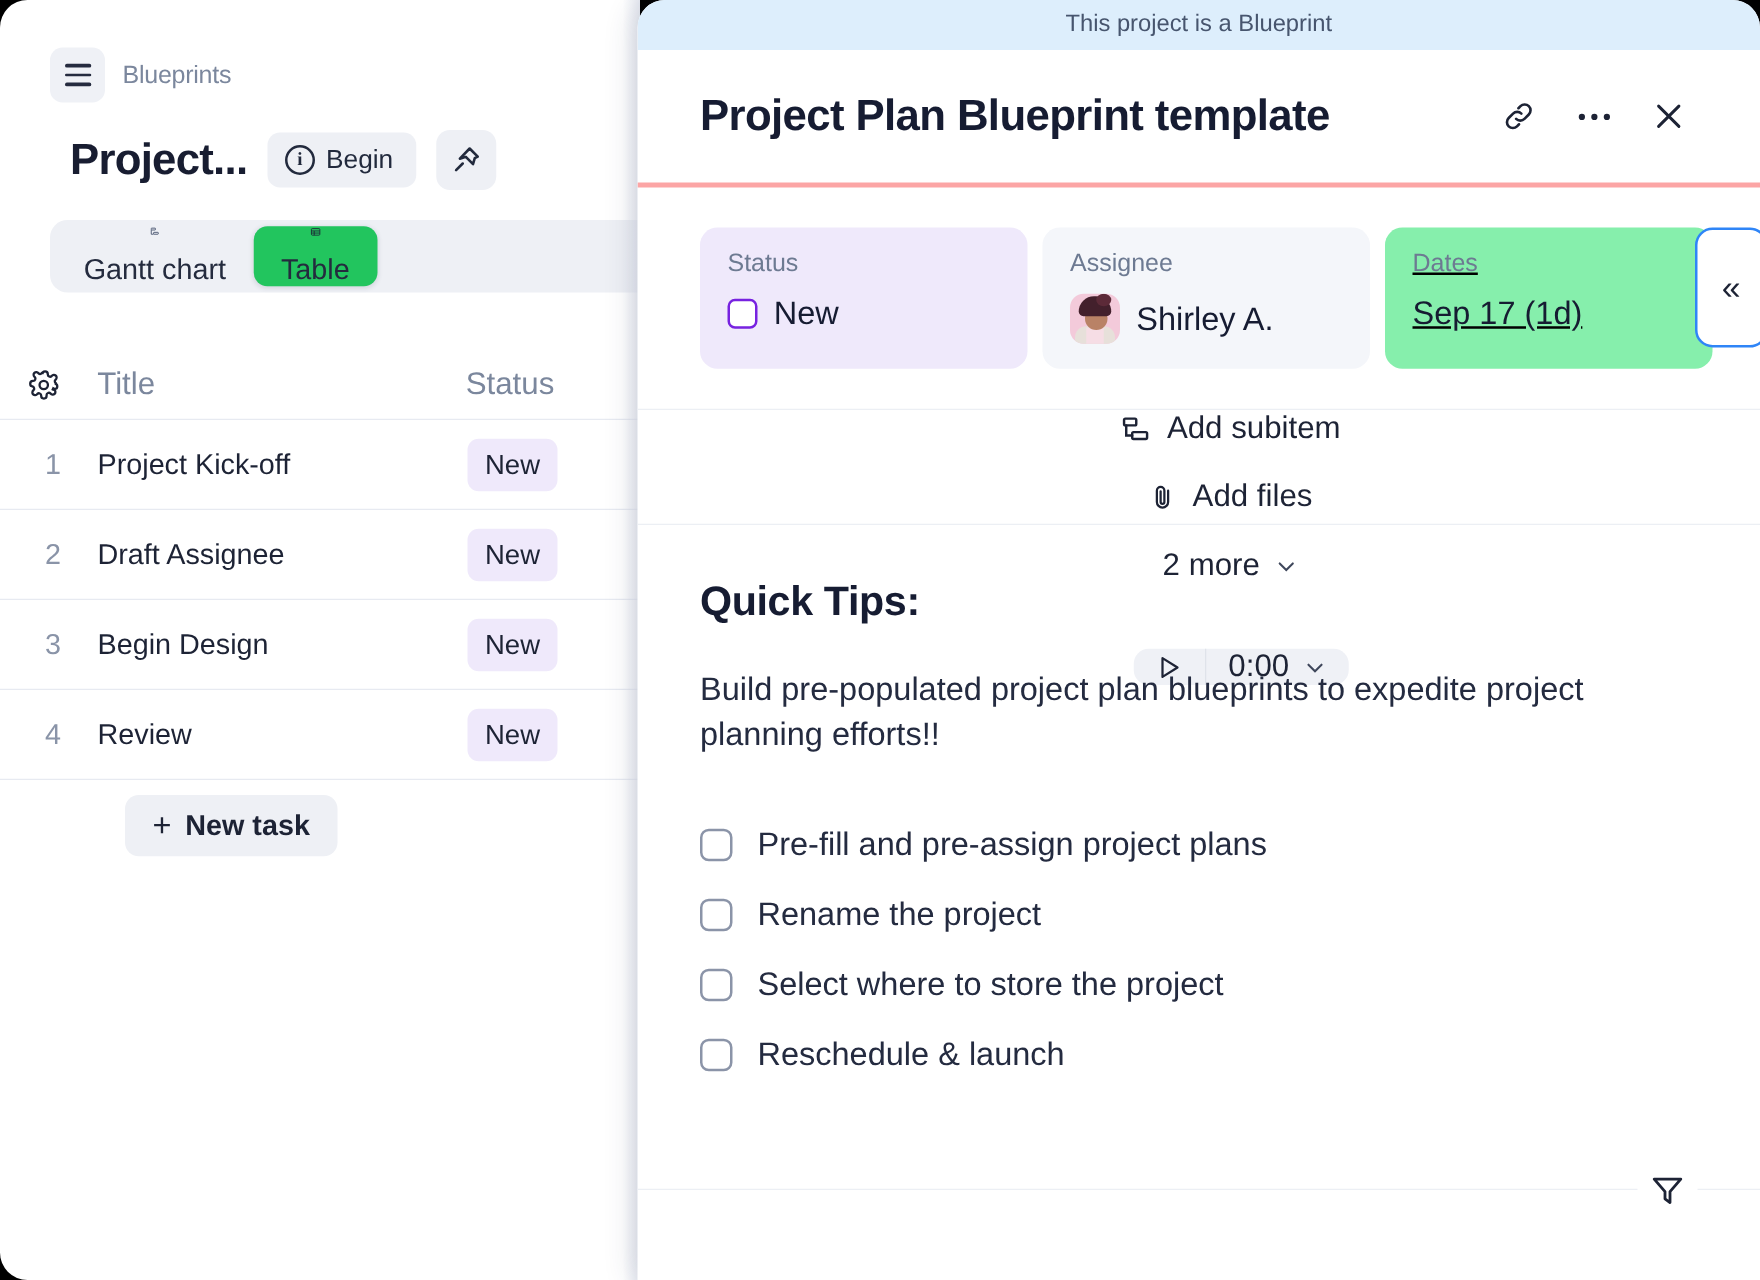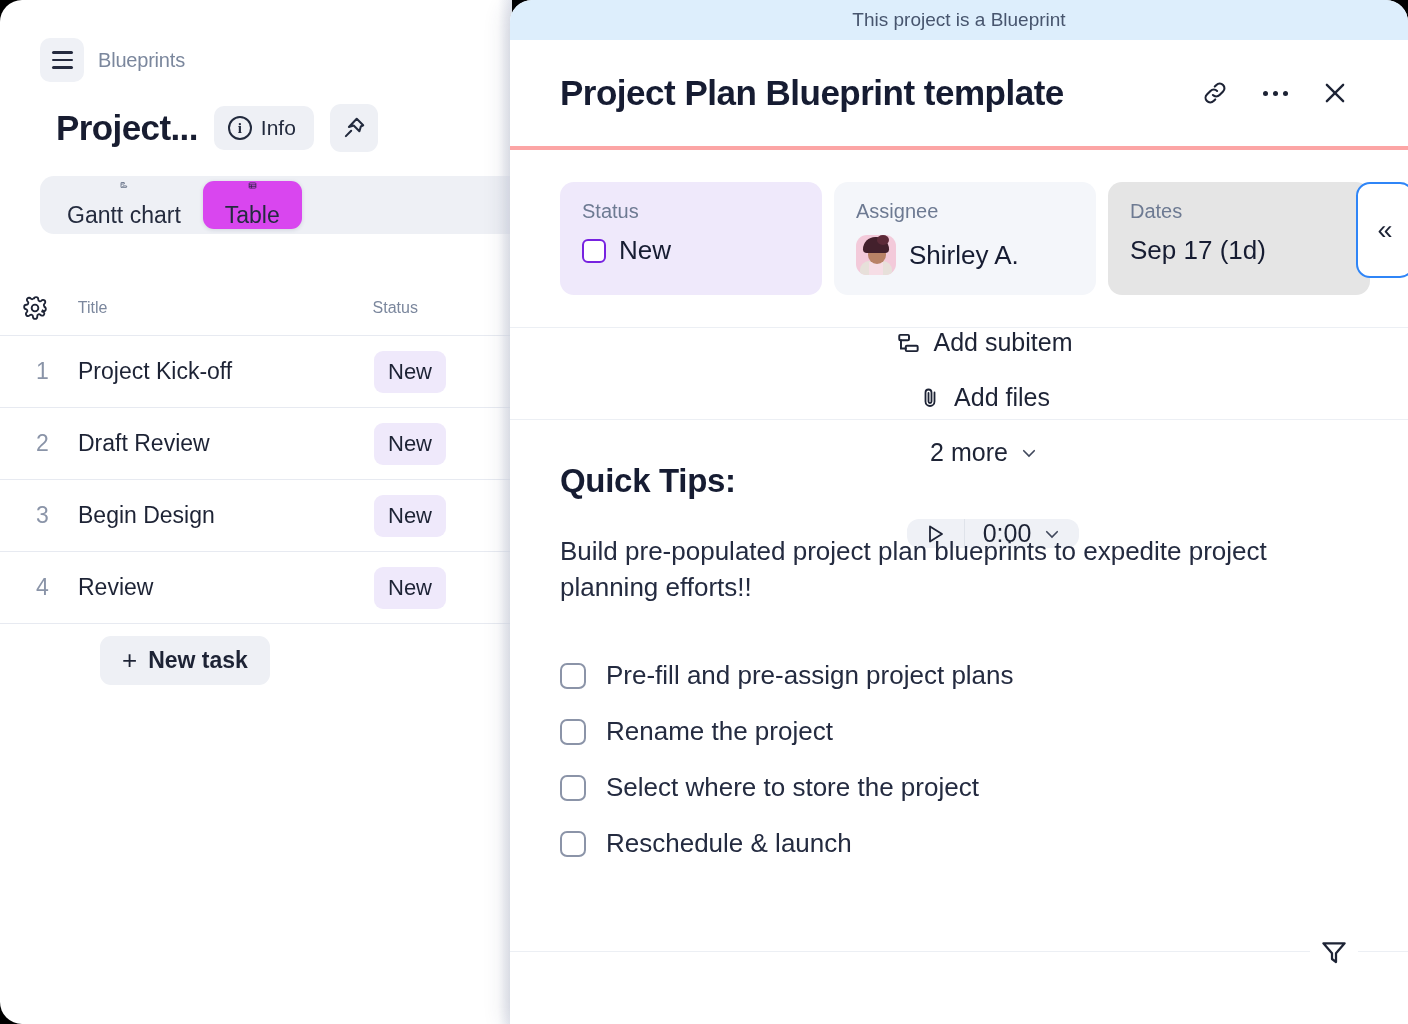--- a/index.html
+++ b/index.html
@@ -117,35 +117,35 @@
     height: 48px;
     padding: 0 22px;
     border-radius: 11px;
     font-size: 23px;
     color: #242b3e;
     cursor: pointer;
     white-space: nowrap;
     flex-direction: column;
   }
   .tab.active {
-    background: #d946ef;
+    background: #22c55e;
     box-shadow: 0 1px 4px rgba(30,40,70,0.14);
   }
 
   .table-head {
     display: flex;
     align-items: center;
     height: 56px;
     margin-top: 46px;
     padding-left: 22px;
     border-bottom: 1px solid #e7eaf1;
   }
   .gear-cell { width: 56px; display: flex; align-items: center; }
   .th {
-    font-size: 16px;
+    font-size: 25px;
     color: #7b879d;
   }
   .th.title-col { width: 296px; }
   .th.status-col { width: 140px; }
 
   .table-row {
     display: flex;
     align-items: center;
     height: 72px;
     padding-left: 22px;
@@ -238,21 +238,21 @@
     border-bottom: 1px solid #eceff4;
     position: relative;
   }
   .field-card {
     border-radius: 14px;
     padding: 18px 22px 20px 22px;
     min-width: 130px;
   }
   .field-card.status { background: #efe9fb; width: 262px; }
   .field-card.assignee { background: #f4f6fa; width: 262px; }
-  .field-card.dates { background: #e5e5e5; width: 262px; }
+  .field-card.dates { background: #86efac; width: 262px; text-decoration: underline; }
   .field-label {
     font-size: 20px;
     color: #6d7a92;
     margin-bottom: 12px;
   }
   .field-value {
     display: flex;
     align-items: center;
     gap: 13px;
     font-size: 26px;
@@ -397,21 +397,21 @@
             <span class="bar"></span>
         </span>
       </div>
       <div class="workspace-name">Blueprints</div>
     </div>
 
     <div class="lp-titlerow">
       <div class="project-title">Project...</div>
       <div class="info-chip">
         <span class="circle-i">i</span>
-        <span class="label">Info</span>
+        <span class="label">Begin</span>
       </div>
       <div class="pin-btn">
         <svg width="26" height="26" viewBox="0 0 24 24" fill="none" stroke="#222a3d" stroke-width="1.9" stroke-linecap="round" stroke-linejoin="round">
           <path d="M14.5 3.5l6 6-2.2 1.1-1.3 4.4-5.3-5.3-4.4 1.3z"></path>
           <line x1="9.4" y1="14.6" x2="4.5" y2="19.5"></line>
         </svg>
       </div>
     </div>
 
     <div class="lp-tabs">
@@ -446,21 +446,21 @@
     </div>
 
     <div>
       <div class="table-row">
         <div class="row-num">1</div>
         <div class="row-title">Project Kick-off</div>
         <div><span class="status-badge">New</span></div>
       </div>
       <div class="table-row">
         <div class="row-num">2</div>
-        <div class="row-title">Draft Review</div>
+        <div class="row-title">Draft Assignee</div>
         <div><span class="status-badge">New</span></div>
       </div>
       <div class="table-row">
         <div class="row-num">3</div>
         <div class="row-title">Begin Design</div>
         <div><span class="status-badge">New</span></div>
       </div>
       <div class="table-row">
         <div class="row-num">4</div>
         <div class="row-title">Review</div>

